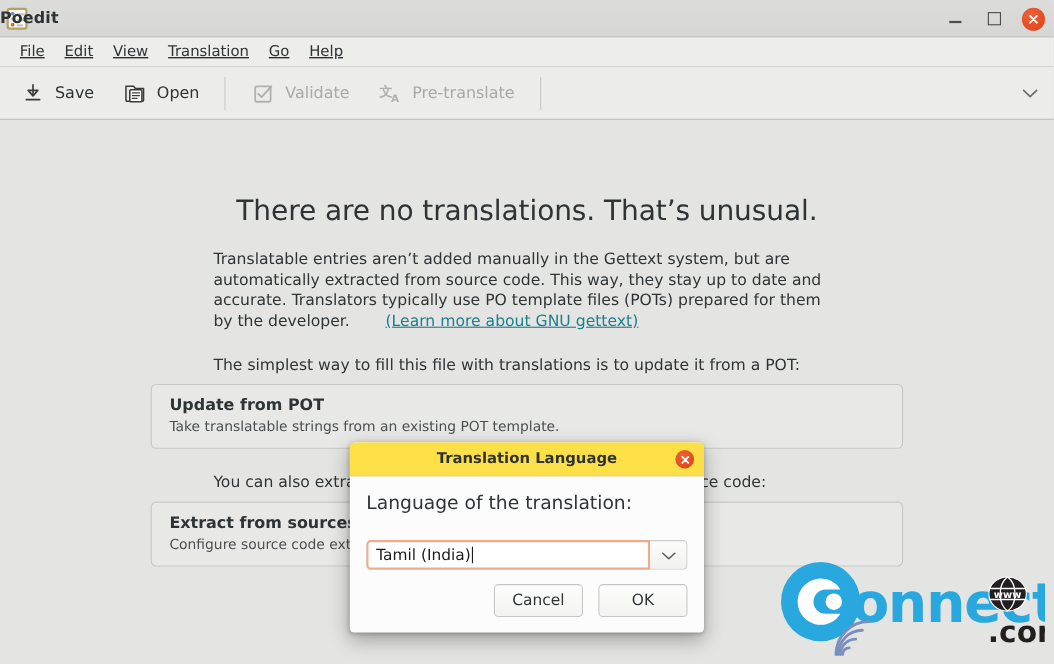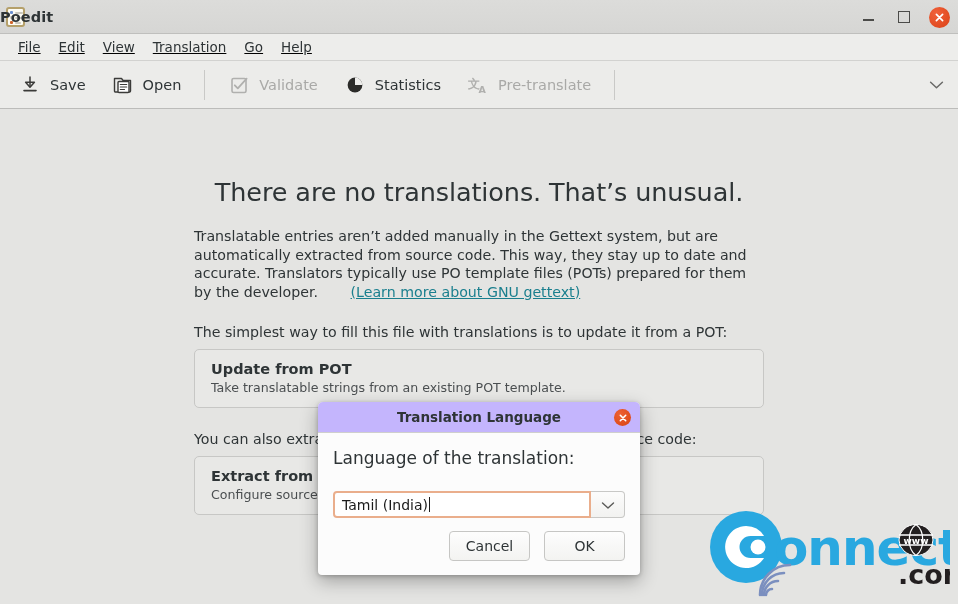--- a/index.html
+++ b/index.html
@@ -181,21 +181,21 @@
   }
 
   .lead {
     width: 570px;
     margin: 23px auto 0;
     font-size: 14.2px;
     color: #2e3436;
   }
 
   .card {
-    width: 570px;
+    width: 684px;
     margin: 9px auto 0;
     background: #e8e8e6;
     border: 1px solid #c7c7c5;
     border-radius: 5px;
     padding: 11px 16px 12px;
   }
   .card-title {
     font-size: 14.5px;
     font-weight: bold;
     color: #2e3436;
@@ -223,21 +223,21 @@
     top: 293px;
     width: 322px;
     background: #fcfcfc;
     border-radius: 5px 5px 4px 4px;
     box-shadow: 0 6px 18px rgba(0,0,0,.30), 0 1px 4px rgba(0,0,0,.22);
     overflow: hidden;
   }
   .dialog-header {
     position: relative;
     height: 31px;
-    background: #c4b5fd;
+    background: #fde047;
     border-bottom: 1px solid #cfcfcd;
     display: flex;
     align-items: center;
     justify-content: center;
   }
   .dialog-title {
     font-size: 13.5px;
     font-weight: bold;
     color: #2e3436;
   }
@@ -377,29 +377,20 @@
     <div class="tb-btn disabled">
       <span class="ic">
         <svg viewBox="0 0 22 22" width="22" height="22">
           <rect x="4" y="4.5" width="14" height="14" rx="1.6" fill="none" stroke="#b0b0ae" stroke-width="1.6"></rect>
           <path d="M6.8 11.3 L9.8 14.3 L18.6 4.6" fill="none" stroke="#b0b0ae" stroke-width="1.8" stroke-linecap="round" stroke-linejoin="round"></path>
         </svg>
       </span>
       <span>Validate</span>
     </div>
 
-    <div class="tb-btn">
-      <span class="ic">
-        <svg viewBox="0 0 22 22" width="22" height="22">
-          <circle cx="11" cy="11" r="7.4" fill="#2b2b29"></circle>
-          <path d="M11 11 L11 3.6 A7.4 7.4 0 0 1 18.4 11 Z" fill="#ececea"></path>
-        </svg>
-      </span>
-      <span>Statistics</span>
-    </div>
 
     <div class="tb-btn disabled">
       <span class="ic">
         <svg viewBox="0 0 22 22" width="22" height="22">
           <text x="1" y="13.5" font-family="DejaVu Sans, sans-serif" font-size="12" font-weight="bold" fill="#b0b0ae">文</text>
           <text x="11.5" y="18.5" font-family="DejaVu Sans, sans-serif" font-size="9.5" font-weight="bold" fill="#b0b0ae">A</text>
         </svg>
       </span>
       <span>Pre-translate</span>
     </div>

